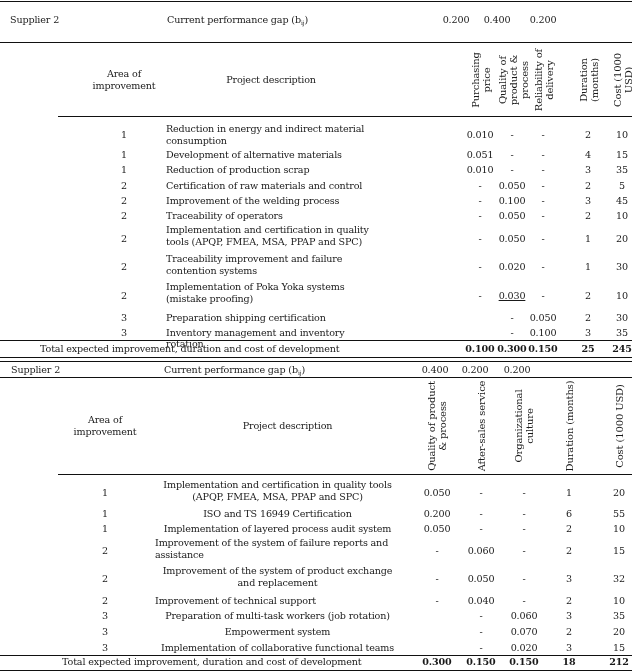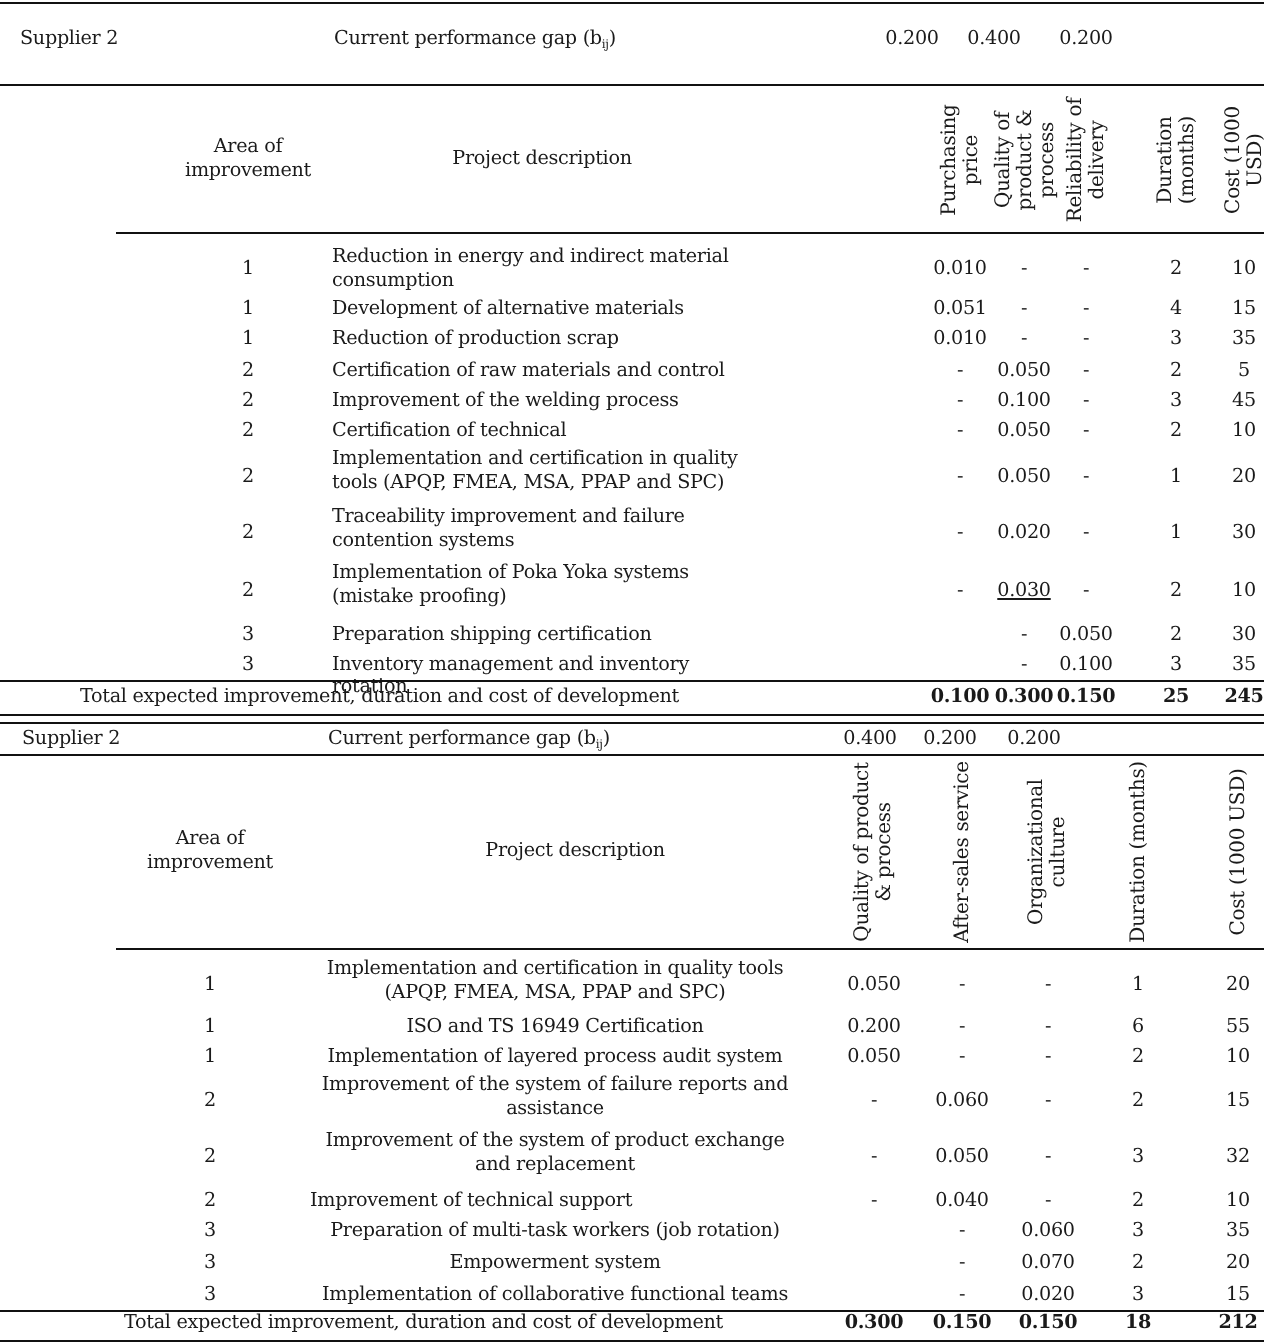--- a/index.html
+++ b/index.html
@@ -68,21 +68,21 @@
     <div class="cell c" style="left: 573px; width: 30px; top: 179.5px;">2</div>
     <div class="cell c" style="left: 607px; width: 30px; top: 179.5px;">5</div>
     <div class="cell c" style="left: 109px; width: 30px; top: 194.5px;">2</div>
     <div class="desc" style="left: 166px; width: 210px; top: 194.5px; text-align: left;">Improvement of the welding process</div>
     <div class="cell c" style="left: 460px; width: 40px; top: 194.5px;">-</div>
     <div class="cell c" style="left: 492px; width: 40px; top: 194.5px;">0.100</div>
     <div class="cell c" style="left: 523px; width: 40px; top: 194.5px;">-</div>
     <div class="cell c" style="left: 573px; width: 30px; top: 194.5px;">3</div>
     <div class="cell c" style="left: 607px; width: 30px; top: 194.5px;">45</div>
     <div class="cell c" style="left: 109px; width: 30px; top: 209.5px;">2</div>
-    <div class="desc" style="left: 166px; width: 210px; top: 209.5px; text-align: left;">Certification of technical</div>
+    <div class="desc" style="left: 166px; width: 210px; top: 209.5px; text-align: left;">Traceability of operators</div>
     <div class="cell c" style="left: 460px; width: 40px; top: 209.5px;">-</div>
     <div class="cell c" style="left: 492px; width: 40px; top: 209.5px;">0.050</div>
     <div class="cell c" style="left: 523px; width: 40px; top: 209.5px;">-</div>
     <div class="cell c" style="left: 573px; width: 30px; top: 209.5px;">2</div>
     <div class="cell c" style="left: 607px; width: 30px; top: 209.5px;">10</div>
     <div class="cell c" style="left: 109px; width: 30px; top: 232.5px;">2</div>
     <div class="desc" style="left: 166px; width: 210px; top: 224px; text-align: left;">Implementation and certification in quality tools (APQP, FMEA, MSA, PPAP and SPC)</div>
     <div class="cell c" style="left: 460px; width: 40px; top: 232.5px;">-</div>
     <div class="cell c" style="left: 492px; width: 40px; top: 232.5px;">0.050</div>
     <div class="cell c" style="left: 523px; width: 40px; top: 232.5px;">-</div>
@@ -154,21 +154,21 @@
     <div class="cell c" style="left: 554px; width: 30px; top: 507.5px;">6</div>
     <div class="cell c" style="left: 604px; width: 30px; top: 507.5px;">55</div>
     <div class="cell c" style="left: 90px; width: 30px; top: 522.5px;">1</div>
     <div class="desc" style="left: 155px; width: 245px; top: 522.5px; text-align: center;">Implementation of layered process audit system</div>
     <div class="cell c" style="left: 417px; width: 40px; top: 522.5px;">0.050</div>
     <div class="cell c" style="left: 461px; width: 40px; top: 522.5px;">-</div>
     <div class="cell c" style="left: 504px; width: 40px; top: 522.5px;">-</div>
     <div class="cell c" style="left: 554px; width: 30px; top: 522.5px;">2</div>
     <div class="cell c" style="left: 604px; width: 30px; top: 522.5px;">10</div>
     <div class="cell c" style="left: 90px; width: 30px; top: 545px;">2</div>
-    <div class="desc" style="left: 155px; width: 245px; top: 537px; text-align: center;">Improvement of the system of failure reports and assistance</div>
+    <div class="desc" style="left: 155px; width: 245px; top: 537px; ">Improvement of the system of failure reports and assistance</div>
     <div class="cell c" style="left: 417px; width: 40px; top: 545px;">-</div>
     <div class="cell c" style="left: 461px; width: 40px; top: 545px;">0.060</div>
     <div class="cell c" style="left: 504px; width: 40px; top: 545px;">-</div>
     <div class="cell c" style="left: 554px; width: 30px; top: 545px;">2</div>
     <div class="cell c" style="left: 604px; width: 30px; top: 545px;">15</div>
     <div class="cell c" style="left: 90px; width: 30px; top: 573px;">2</div>
     <div class="desc" style="left: 155px; width: 245px; top: 565px; text-align: center;">Improvement of the system of product exchange and replacement</div>
     <div class="cell c" style="left: 417px; width: 40px; top: 573px;">-</div>
     <div class="cell c" style="left: 461px; width: 40px; top: 573px;">0.050</div>
     <div class="cell c" style="left: 504px; width: 40px; top: 573px;">-</div>

